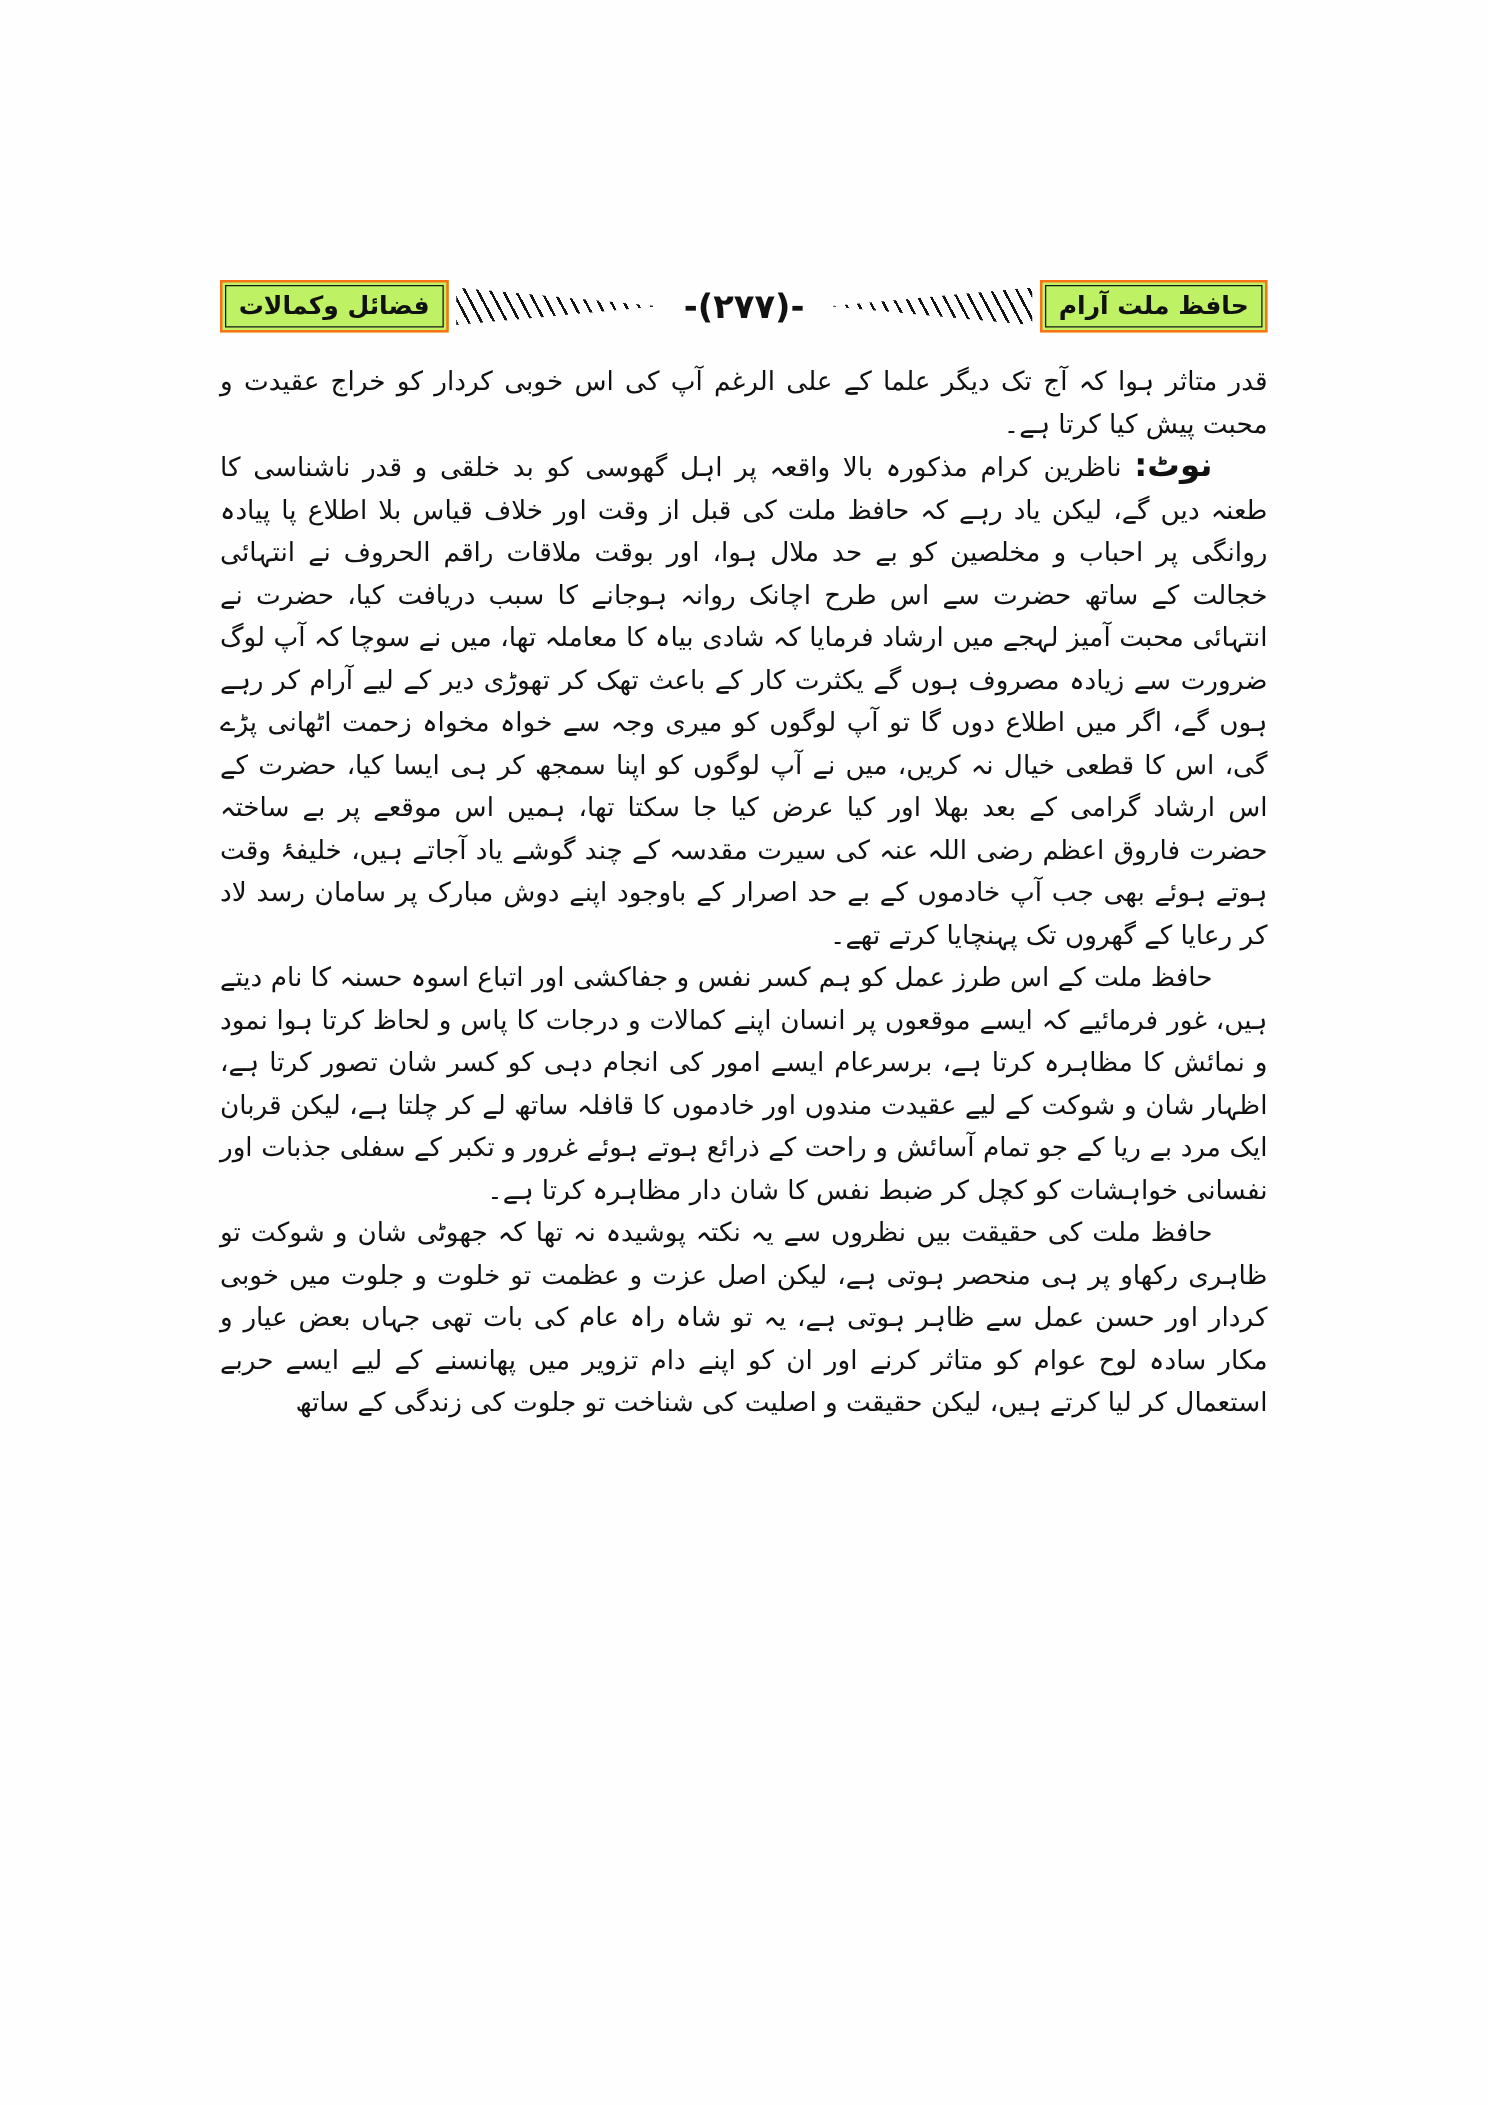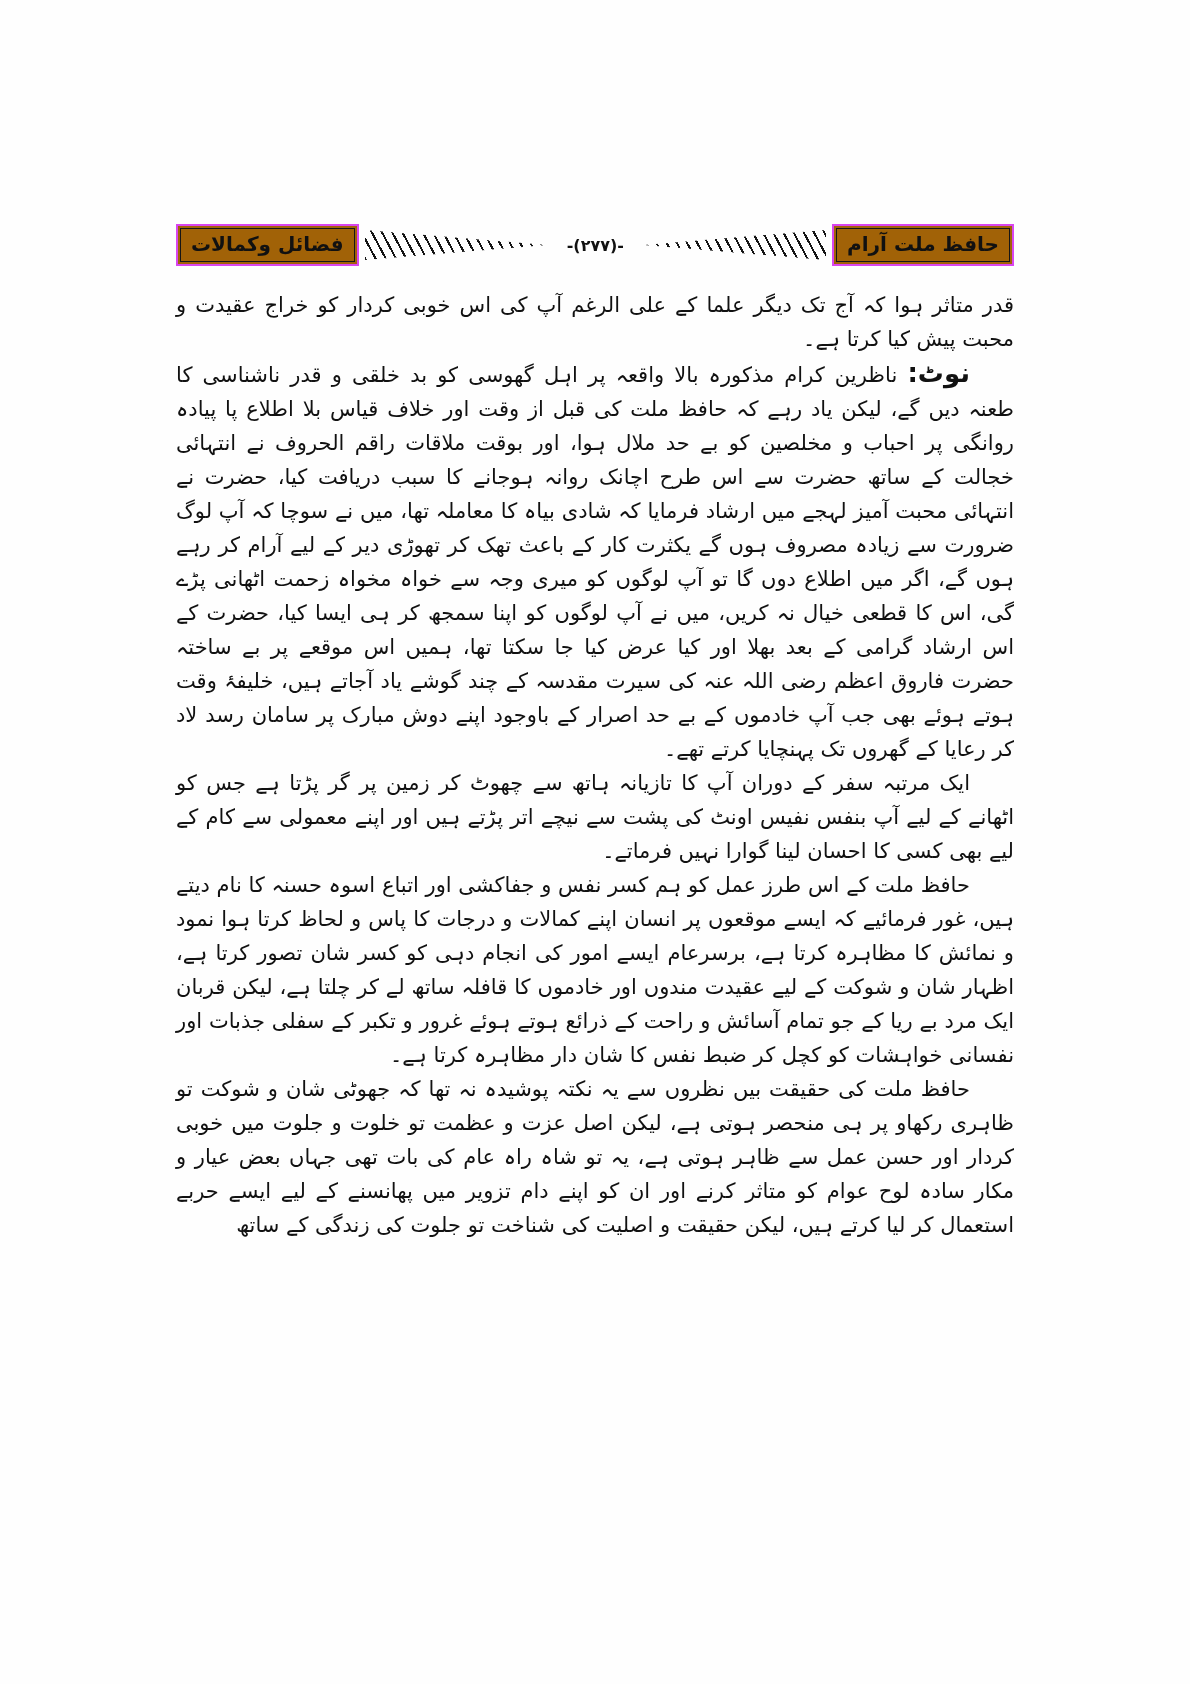--- a/index.html
+++ b/index.html
@@ -24,23 +24,23 @@
     width: 838px;
   }
   
   .header {
     display: flex;
     align-items: center;
     width: 100%;
     height: 46px;
   }
   .hbox {
-    border: 2px solid #d946ef;
+    border: 2px solid #f97316;
     padding: 2px;
-    background: #a16207;
+    background: #bef264;
     flex: 0 0 auto;
   }
   .hbox-inner {
     border: 1px solid #161616;
     padding: 3px 10px 5px 10px;
     font-size: 20px;
     font-weight: bold;
     white-space: nowrap;
     line-height: 1.2;
   }
@@ -50,21 +50,21 @@
     margin: 0 6px;
     background: repeating-linear-gradient(62deg, #141414 0 2px, transparent 2px 9px);
   }
   
   .deco-a { clip-path: polygon(100% 0, 0 50%, 100% 100%); }
   
   .deco-b { clip-path: polygon(0 0, 100% 50%, 0 100%); }
   .pageno {
     flex: 0 0 auto;
     padding: 0 14px;
-    font-size: 16px;
+    font-size: 27px;
     font-weight: bold;
     letter-spacing: 1px;
     white-space: nowrap;
   }
   
   .body-text {
     margin-top: 20px;
     font-size: 21px;
     line-height: 34px;
     text-align: justify;
@@ -96,21 +96,20 @@
       <div class="hbox">
         <div class="hbox-inner">فضائل وکمالات</div>
       </div>
     </div>
 
     <div class="body-text">
       <p class="para">قدر متاثر ہوا کہ آج تک دیگر علما کے علی الرغم آپ کی اس خوبی کردار کو خراج عقیدت و محبت پیش کیا کرتا ہے۔</p>
 
       <p class="para indent"><b class="note-label">نوٹ:</b> <span>ناظرین کرام مذکورہ بالا واقعہ پر اہل گھوسی کو بد خلقی و قدر ناشناسی کا طعنہ دیں گے، لیکن یاد رہے کہ حافظ ملت کی قبل از وقت اور خلاف قیاس بلا اطلاع پا پیادہ روانگی پر احباب و مخلصین کو بے حد ملال ہوا، اور بوقت ملاقات راقم الحروف نے انتہائی خجالت کے ساتھ حضرت سے اس طرح اچانک روانہ ہوجانے کا سبب دریافت کیا، حضرت نے انتہائی محبت آمیز لہجے میں ارشاد فرمایا کہ شادی بیاہ کا معاملہ تھا، میں نے سوچا کہ آپ لوگ ضرورت سے زیادہ مصروف ہوں گے یکثرت کار کے باعث تھک کر تھوڑی دیر کے لیے آرام کر رہے ہوں گے، اگر میں اطلاع دوں گا تو آپ لوگوں کو میری وجہ سے خواہ مخواہ زحمت اٹھانی پڑے گی، اس کا قطعی خیال نہ کریں، میں نے آپ لوگوں کو اپنا سمجھ کر ہی ایسا کیا، حضرت کے اس ارشاد گرامی کے بعد بھلا اور کیا عرض کیا جا سکتا تھا، ہمیں اس موقعے پر بے ساختہ حضرت فاروق اعظم رضی اللہ عنہ کی سیرت مقدسہ کے چند گوشے یاد آجاتے ہیں، خلیفۂ وقت ہوتے ہوئے بھی جب آپ خادموں کے بے حد اصرار کے باوجود اپنے دوش مبارک پر سامان رسد لاد کر رعایا کے گھروں تک پہنچایا کرتے تھے۔</span></p>
 
-      <p class="para indent">ایک مرتبہ سفر کے دوران آپ کا تازیانہ ہاتھ سے چھوٹ کر زمین پر گر پڑتا ہے جس کو اٹھانے کے لیے آپ بنفس نفیس اونٹ کی پشت سے نیچے اتر پڑتے ہیں اور اپنے معمولی سے کام کے لیے بھی کسی کا احسان لینا گوارا نہیں فرماتے۔</p>
 
       <p class="para indent">حافظ ملت کے اس طرز عمل کو ہم کسر نفس و جفاکشی اور اتباع اسوہ حسنہ کا نام دیتے ہیں، غور فرمائیے کہ ایسے موقعوں پر انسان اپنے کمالات و درجات کا پاس و لحاظ کرتا ہوا نمود و نمائش کا مظاہرہ کرتا ہے، برسرعام ایسے امور کی انجام دہی کو کسر شان تصور کرتا ہے، اظہار شان و شوکت کے لیے عقیدت مندوں اور خادموں کا قافلہ ساتھ لے کر چلتا ہے، لیکن قربان ایک مرد بے ریا کے جو تمام آسائش و راحت کے ذرائع ہوتے ہوئے غرور و تکبر کے سفلی جذبات اور نفسانی خواہشات کو کچل کر ضبط نفس کا شان دار مظاہرہ کرتا ہے۔</p>
 
       <p class="para indent">حافظ ملت کی حقیقت بیں نظروں سے یہ نکتہ پوشیدہ نہ تھا کہ جھوٹی شان و شوکت تو ظاہری رکھاو پر ہی منحصر ہوتی ہے، لیکن اصل عزت و عظمت تو خلوت و جلوت میں خوبی کردار اور حسن عمل سے ظاہر ہوتی ہے، یہ تو شاہ راہ عام کی بات تھی جہاں بعض عیار و مکار سادہ لوح عوام کو متاثر کرنے اور ان کو اپنے دام تزویر میں پھانسنے کے لیے ایسے حربے استعمال کر لیا کرتے ہیں، لیکن حقیقت و اصلیت کی شناخت تو جلوت کی زندگی کے ساتھ</p>
     </div>
 
   </div>
 </div>
 
 </body></html>

